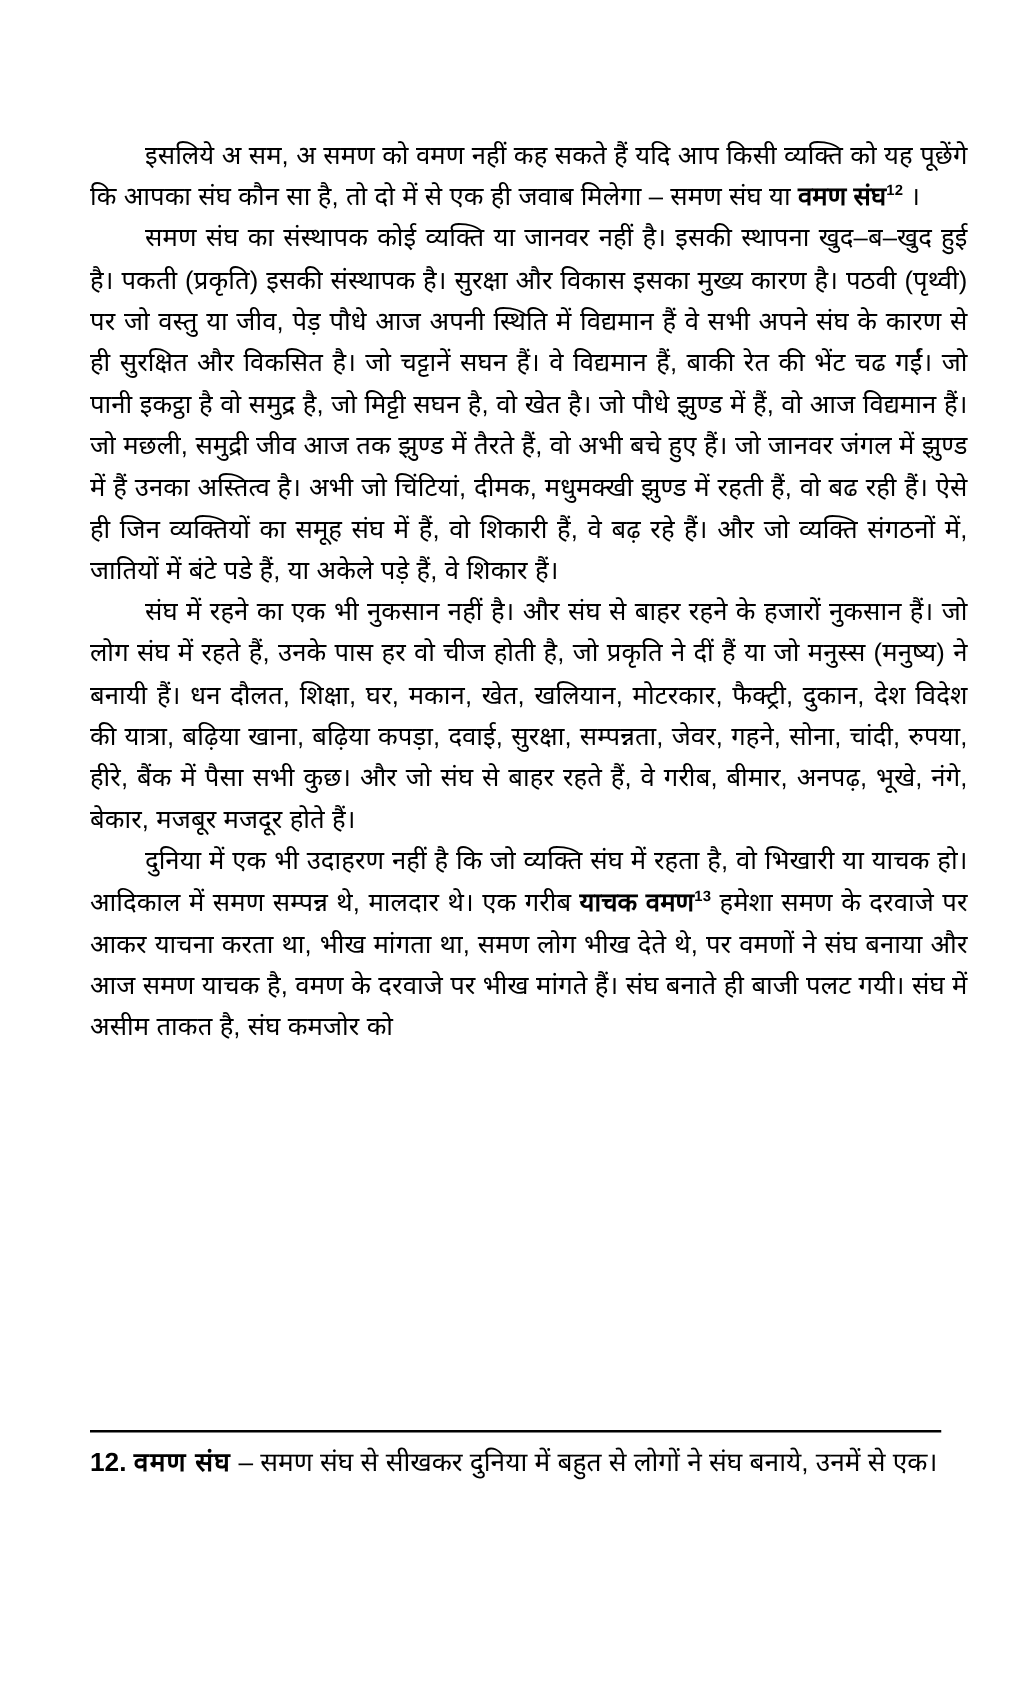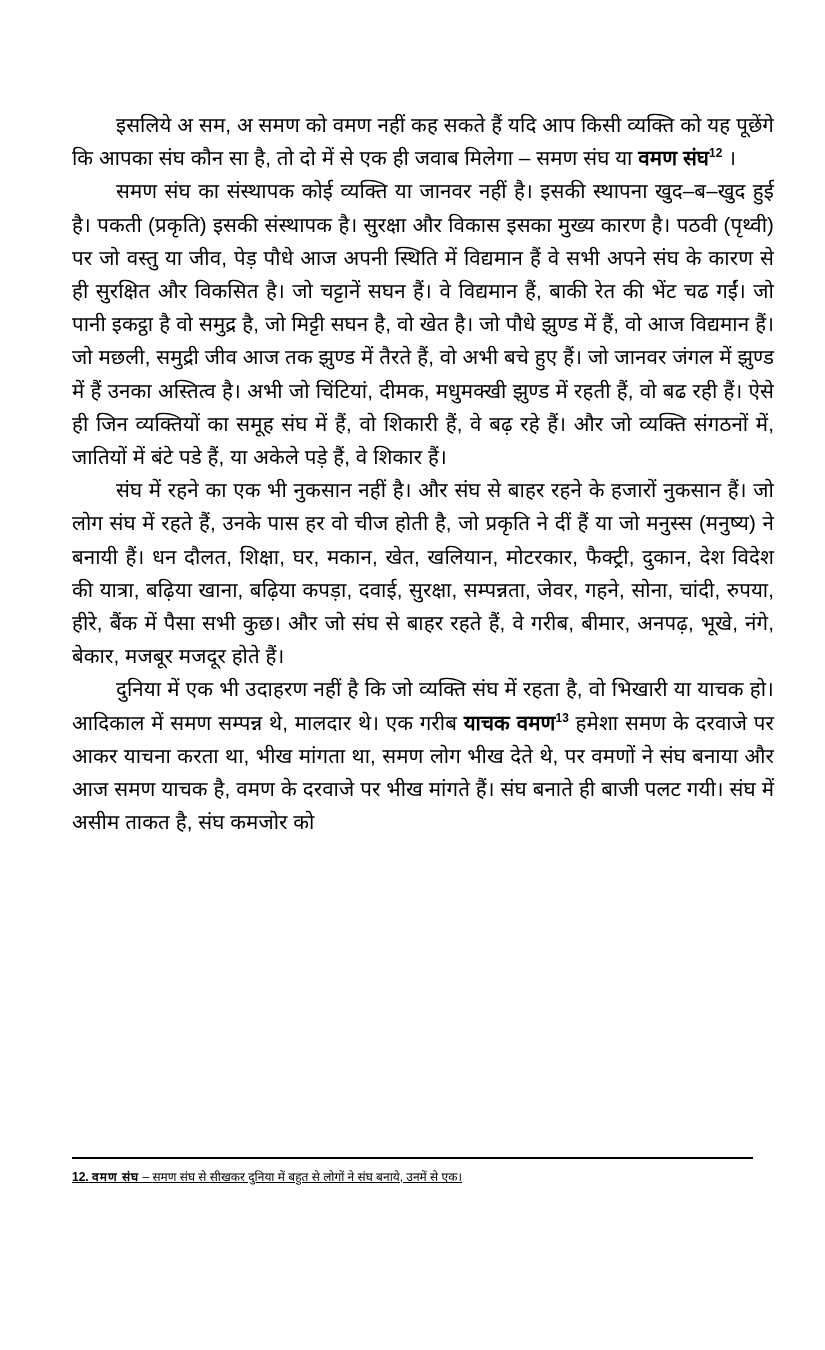--- a/index.html
+++ b/index.html
@@ -48,25 +48,24 @@
     left: 72px;
     right: 72px;
     bottom: 108px;
   }
   .footnote-rule {
     border: none;
     border-top: 2.2px solid #000;
     margin: 0 0 9px 0;
   }
   .footnote {
-    font-size: 12px;
+    font-size: 21px;
     line-height: 1.5;
     text-align: justify;
     margin: 0;
-    text-decoration: underline;
   }
   .footnote .num {
     font-weight: bold;
   }
   .footnote .term {
     font-weight: bold;
     letter-spacing: 1px;
   }
   .footer {
     position: absolute;

